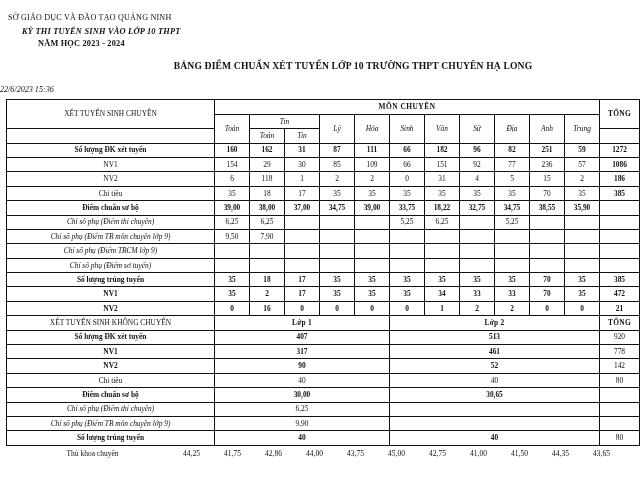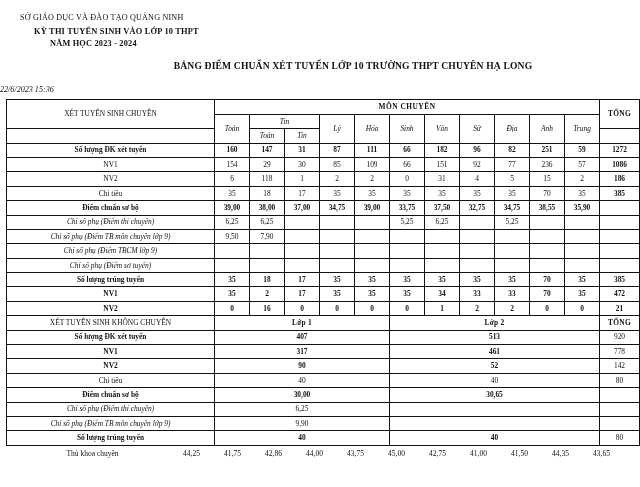--- a/index.html
+++ b/index.html
@@ -12,34 +12,35 @@
     height: 487px;
     overflow: hidden;
     font-family: "Liberation Serif", "DejaVu Serif", serif;
     color: #111111;
     position: relative;
   }
 
   
   .header-left {
     padding-top: 12px;
-    padding-left: 20px;
+    padding-left: 8px;
     line-height: 1.55;
   }
   .dept-line {
     font-size: 8.1px;
     letter-spacing: .2px;
     white-space: nowrap;
   }
   .exam-line {
     font-size: 8.4px;
     font-weight: bold;
     letter-spacing: .2px;
     white-space: nowrap;
     padding-left: 14px;
+    font-style: italic;
   }
   .year-line {
     font-size: 8.3px;
     font-weight: bold;
     letter-spacing: .2px;
     white-space: nowrap;
     padding-left: 30px;
   }
   .doc-title {
     margin-top: 10px;
@@ -202,21 +203,21 @@
     <td class="grp-head">Toán</td>
     <td class="grp-head">Tin</td>
     <td class="outer-right" style="border-right-width:1.7px"></td>
   </tr>
 
   </tbody>
     <tbody id="section1-body">
       <tr>
         <td class="outer-left rowlabel">Số lượng ĐK xét tuyển</td>
         <td class="b">160</td>
-        <td class="b">147</td>
+        <td class="b">162</td>
         <td class="b">31</td>
         <td class="b">87</td>
         <td class="b">111</td>
         <td class="b">66</td>
         <td class="b">182</td>
         <td class="b">96</td>
         <td class="b">82</td>
         <td class="b">251</td>
         <td class="b">59</td>
         <td class="outer-right b">1272</td>
@@ -267,21 +268,21 @@
         <td class="outer-right b">385</td>
       </tr>
       <tr class="thick-above">
         <td class="outer-left rowlabel">Điểm chuẩn sơ bộ</td>
         <td class="b">39,00</td>
         <td class="b">38,00</td>
         <td class="b">37,00</td>
         <td class="b">34,75</td>
         <td class="b">39,00</td>
         <td class="b">33,75</td>
-        <td class="b">37,50</td>
+        <td class="b">18,22</td>
         <td class="b">32,75</td>
         <td class="b">34,75</td>
         <td class="b">38,55</td>
         <td class="b">35,90</td>
         <td class="outer-right b"></td>
       </tr>
       <tr>
         <td class="outer-left rowlabel-ital">Chỉ số phụ (Điểm thi chuyên)</td>
         <td class="">6,25</td>
         <td class="">6,25</td>

